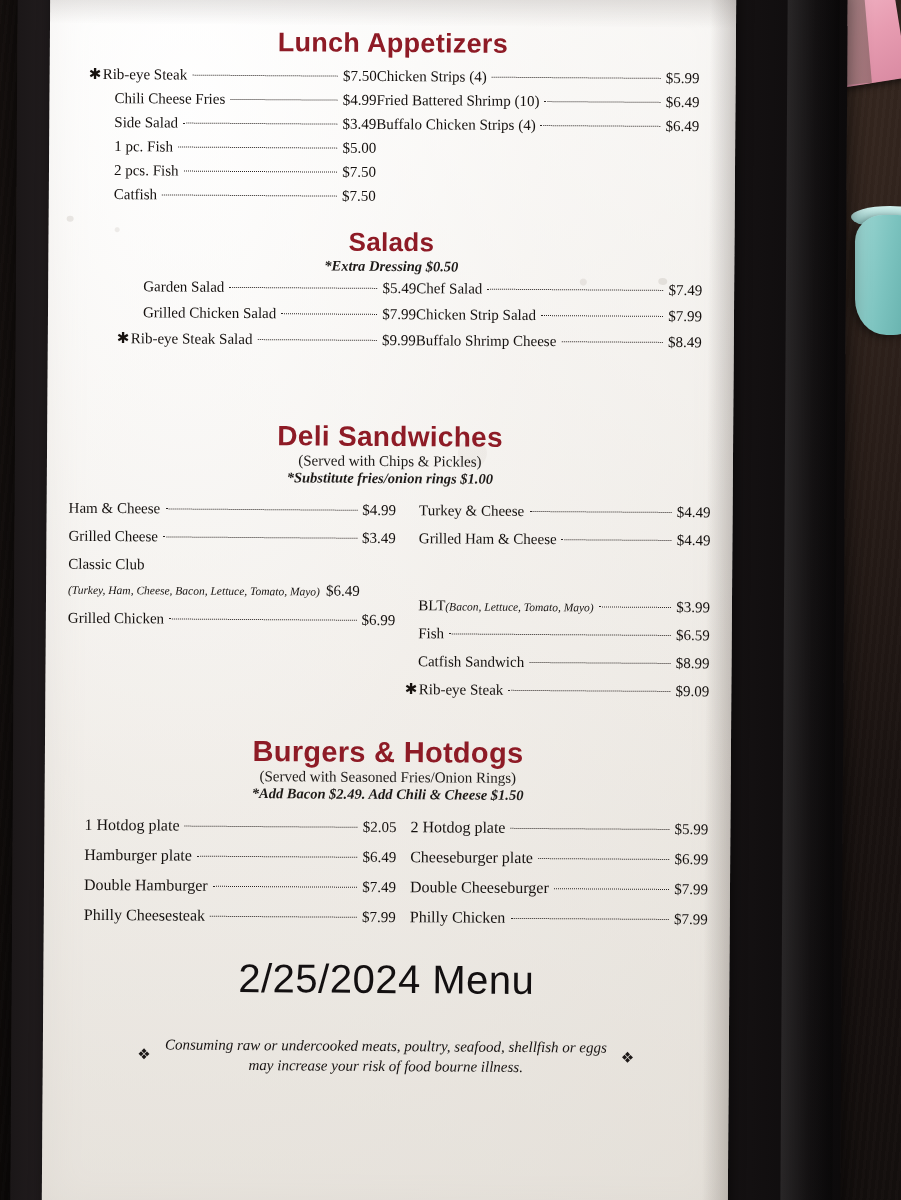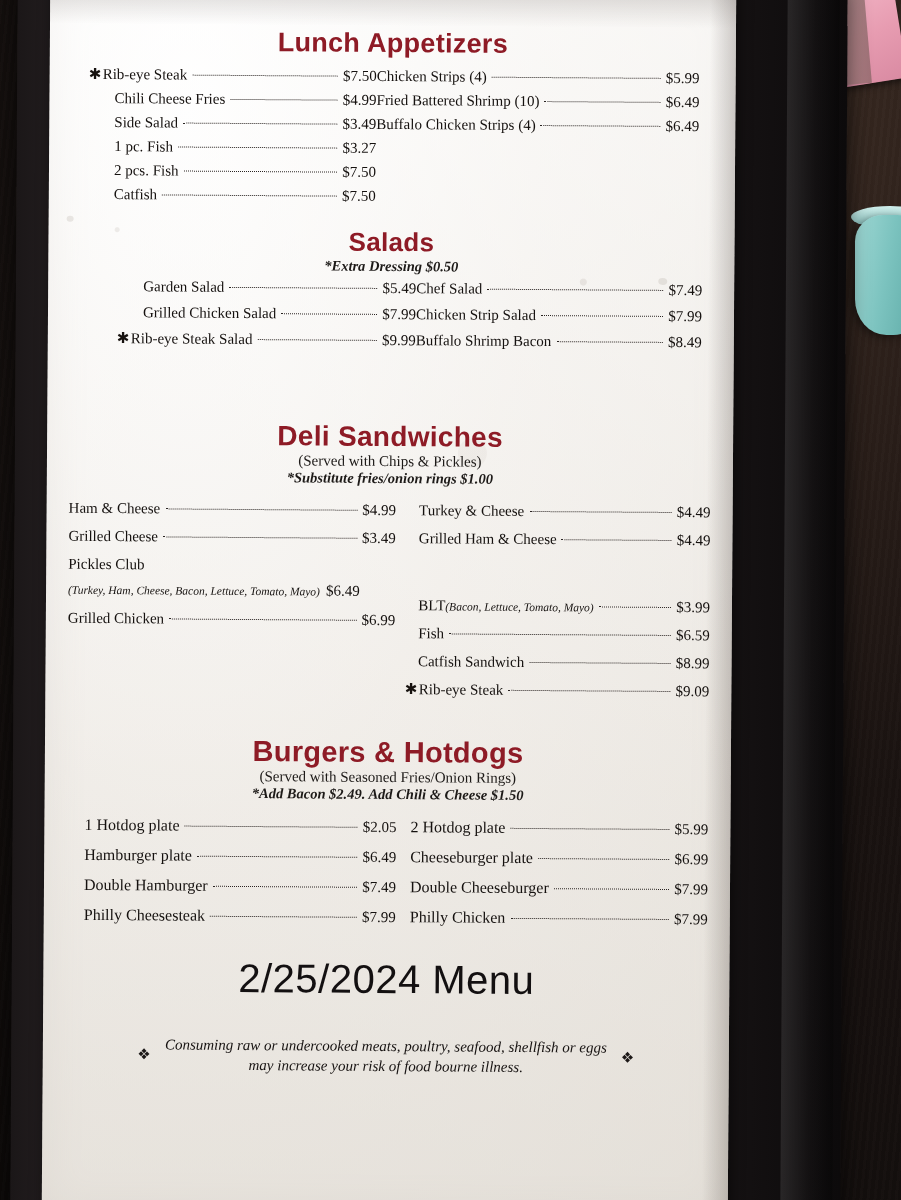--- a/index.html
+++ b/index.html
@@ -319,21 +319,21 @@
             <span class="pr">$4.99</span>
           </div>
           <div class="item starpad">
             <span class="nm">Side Salad</span>
             <span class="dots"></span>
             <span class="pr">$3.49</span>
           </div>
           <div class="item starpad">
             <span class="nm">1 pc. Fish</span>
             <span class="dots"></span>
-            <span class="pr">$3.27</span>
+            <span class="pr">$5.00</span>
           </div>
           <div class="item starpad">
             <span class="nm">2 pcs. Fish</span>
             <span class="dots"></span>
             <span class="pr">$7.50</span>
           </div>
           <div class="item starpad">
             <span class="nm">Catfish</span>
             <span class="dots"></span>
             <span class="pr">$7.50</span>
@@ -385,21 +385,21 @@
             <span class="nm">Chef Salad</span>
             <span class="dots"></span>
             <span class="pr">$7.49</span>
           </div>
           <div class="item">
             <span class="nm">Chicken Strip Salad</span>
             <span class="dots"></span>
             <span class="pr">$7.99</span>
           </div>
           <div class="item">
-            <span class="nm">Buffalo Shrimp Bacon</span>
+            <span class="nm">Buffalo Shrimp Cheese</span>
             <span class="dots"></span>
             <span class="pr">$8.49</span>
           </div>
         </div>
       </div>
 
       <div class="gap-lg"></div>
       <h2 class="sec deli">Deli Sandwiches</h2>
       <div class="sub plain">(Served with Chips &amp; Pickles)</div>
       <div class="sub bolditalic">*Substitute fries/onion rings $1.00</div>
@@ -409,21 +409,21 @@
             <span class="nm">Ham &amp; Cheese</span>
             <span class="dots"></span>
             <span class="pr">$4.99</span>
           </div>
           <div class="item">
             <span class="nm">Grilled Cheese</span>
             <span class="dots"></span>
             <span class="pr">$3.49</span>
           </div>
           <div class="item">
-            <span class="nm">Pickles Club</span>
+            <span class="nm">Classic Club</span>
           </div>
           <div class="club-sub">
             <span>(Turkey, Ham, Cheese, Bacon, Lettuce, Tomato, Mayo)</span>
             <span class="pr">$6.49</span>
           </div>
           <div class="item">
             <span class="nm">Grilled Chicken</span>
             <span class="dots"></span>
             <span class="pr">$6.99</span>
           </div>

